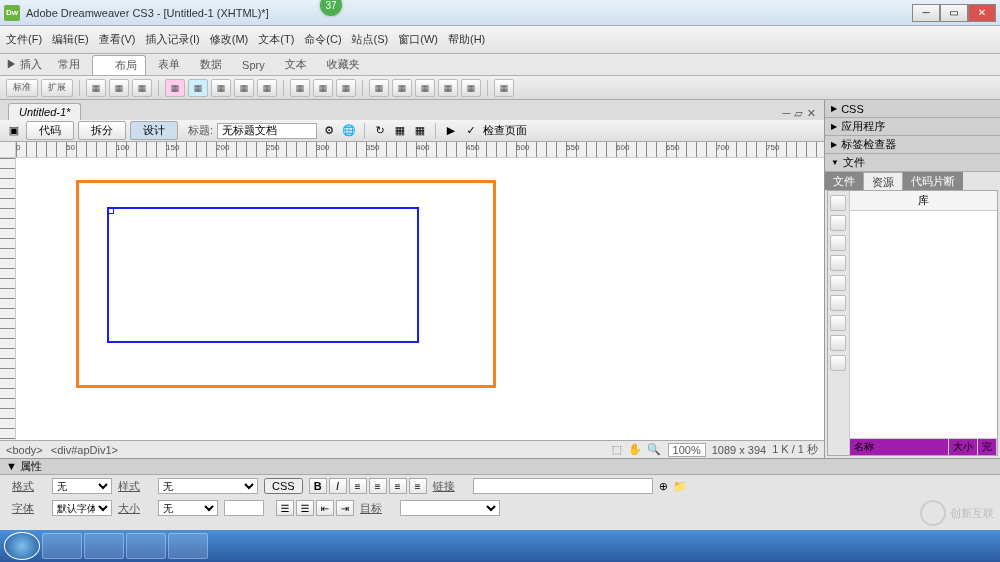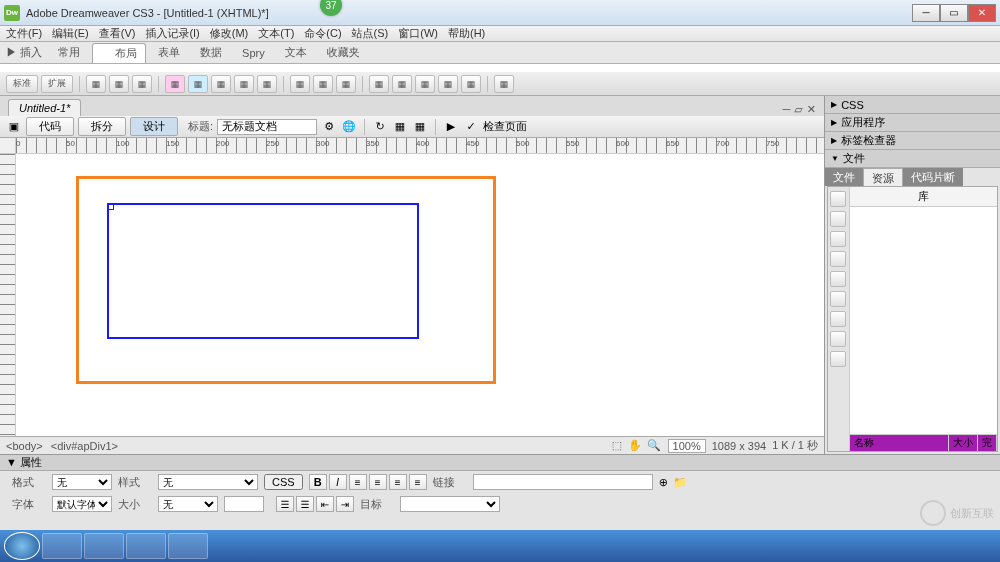--- a/index.html
+++ b/index.html
@@ -8,31 +8,31 @@
 
 .titlebar { height: 26px; background: linear-gradient(#e8f0f8, #d0e0f0); display: flex; align-items: center; padding: 0 4px; border-bottom: 1px solid #a0b0c0; }
 .titlebar .dw-icon { width: 16px; height: 16px; background: #6cb33f; border-radius: 2px; margin-right: 6px; display:flex; align-items:center; justify-content:center; color:#fff; font-size:8px; font-weight:bold; }
 .titlebar .title { color: #333; }
 .titlebar .badge { position:absolute; left: 320px; top: -6px; width: 22px; height: 22px; background:#4caf50; border-radius:50%; color:#fff; display:flex; align-items:center; justify-content:center; font-size:10px; box-shadow:0 0 3px rgba(0,0,0,.3); }
 .winbtns { margin-left: auto; display: flex; gap: 0; }
 .winbtn { width: 28px; height: 18px; border: 1px solid #888; background: linear-gradient(#fafafa,#dcdcdc); display:flex; align-items:center; justify-content:center; font-size:10px; }
 .winbtn.close { background:#d9534f; color:#fff; }
 
 
-.menubar { height: 16px; background: linear-gradient(#f4f4f4,#e4e4e4); border-bottom: 1px solid #b0b0b0; display: flex; align-items: flex-end; padding: 0 6px; gap: 10px; }
+.menubar { height: 28px; background: linear-gradient(#f4f4f4,#e4e4e4); border-bottom: 1px solid #b0b0b0; display: flex; align-items: center; padding: 0 6px; gap: 10px; }
 .menubar span { color: #333; cursor: default; }
 
 
 .insertbar { height: 22px; background: #e8e8e8; display: flex; align-items: center; border-bottom: 1px solid #b0b0b0; padding: 0 6px; gap: 4px; }
 .insertbar .label { color: #555; margin-right:4px; }
 .insertbar .tab { padding: 2px 8px; color: #555; }
 .insertbar .tab.active { background: #fff; border: 1px solid #aaa; border-bottom: none; border-radius: 3px 3px 0 0; padding-left: 22px; }
 
 
-.toolrow { height: 24px; background: linear-gradient(#f0f0f0,#dcdcdc); border-bottom:1px solid #aaa; display:flex; align-items:center; padding:0 6px; gap:3px;margin-top:8px; }
+.toolrow { height: 24px; background: linear-gradient(#f0f0f0,#dcdcdc); border-bottom:1px solid #aaa; display:flex; align-items:center; padding:0 6px; gap:3px; }
 .tbtn { width: 20px; height: 18px; border: 1px solid #bbb; background: linear-gradient(#fff,#e0e0e0); border-radius:2px; display:flex; align-items:center; justify-content:center; font-size:9px; color:#555; }
 .tbtn.text { width:auto; padding: 0 6px; }
 .sep { width: 1px; height: 16px; background: #bbb; margin: 0 3px; }
 
 
 .mainwrap { display: flex; height: 358px; }
 .docarea { flex: 1; display: flex; flex-direction: column; background:#fff; border-right:1px solid #999; }
 .rightpanels { width: 175px; background: #e4e4e4; display:flex; flex-direction:column; }
 
 
@@ -63,21 +63,21 @@
 
 
 .statusbar { height:18px; background:#e8e8e8; border-top:1px solid #aaa; display:flex; align-items:center; padding:0 6px; gap:8px; font-size:10px; color:#555; }
 .statusbar .right { margin-left:auto; display:flex; gap:6px; align-items:center; }
 .statusbar .sel { border:1px solid #aaa; padding:0 4px; background:#fff; }
 
 
 .proppanel { height:88px; background:#e4e4e4; border-top:1px solid #999; }
 .prophdr { height:16px; background:#d0d0d0; padding:0 6px; display:flex; align-items:center; border-bottom:1px solid #aaa; }
 .proprow { display:flex; align-items:center; padding:3px 12px; gap:6px; }
-.proprow label { color:#555; width:34px; }
+.proprow label { color:#555; width:34px;text-decoration:underline; }
 .proprow select, .proprow input { border:1px solid #aaa; height:16px; font-size:10px; background:#fff; }
 .proprow .w60 { width:60px; }
 .proprow .w100 { width:100px; }
 .proprow .w180 { width:180px; }
 .propbtns { display:flex; gap:2px; }
 .propbtns .b { width:18px; height:16px; border:1px solid #aaa; background:linear-gradient(#fff,#e8e8e8); display:flex; align-items:center; justify-content:center; font-size:10px; }
 .propbtn-row { display:flex; justify-content:center; gap:6px; padding:2px; }
 .propbtn-row button { padding:1px 16px; border:1px solid #999; background:linear-gradient(#fff,#e0e0e0); border-radius:2px; }
 
 

